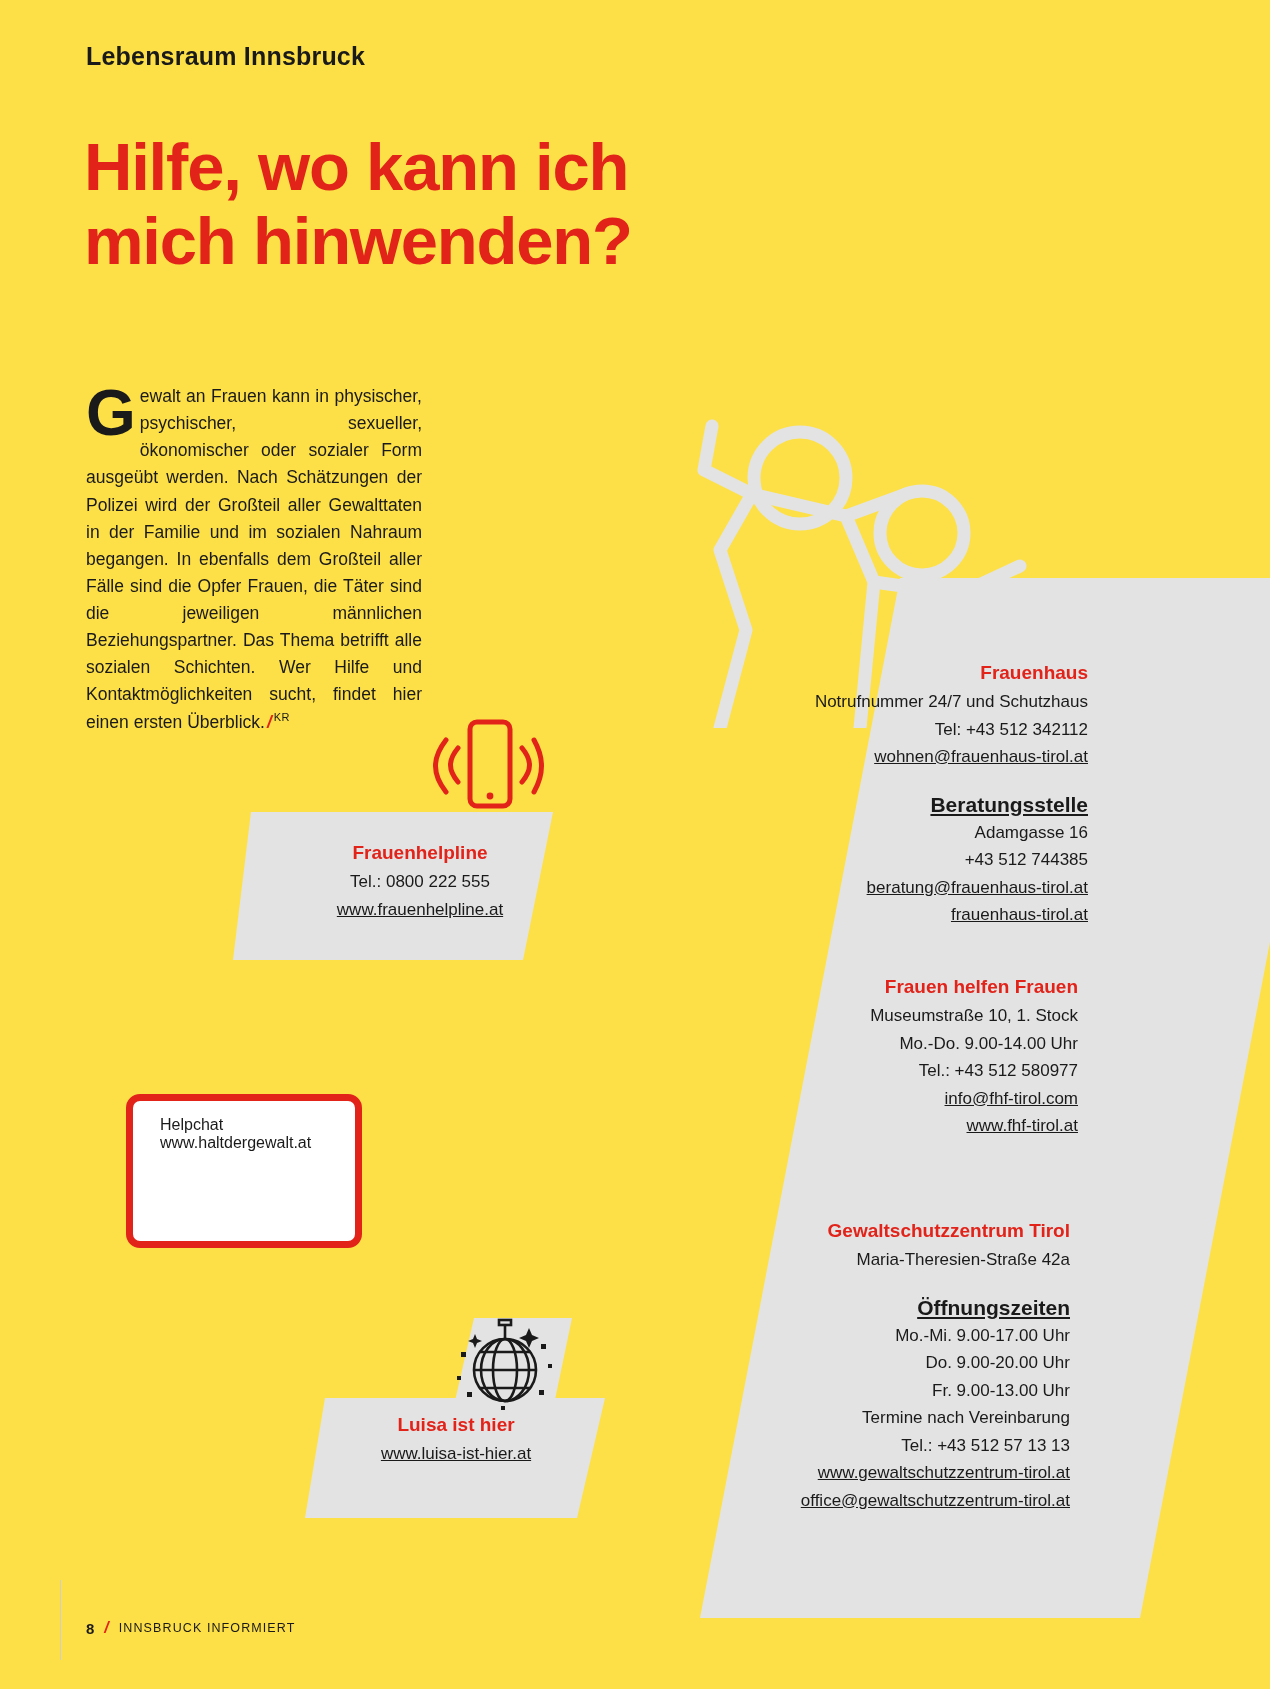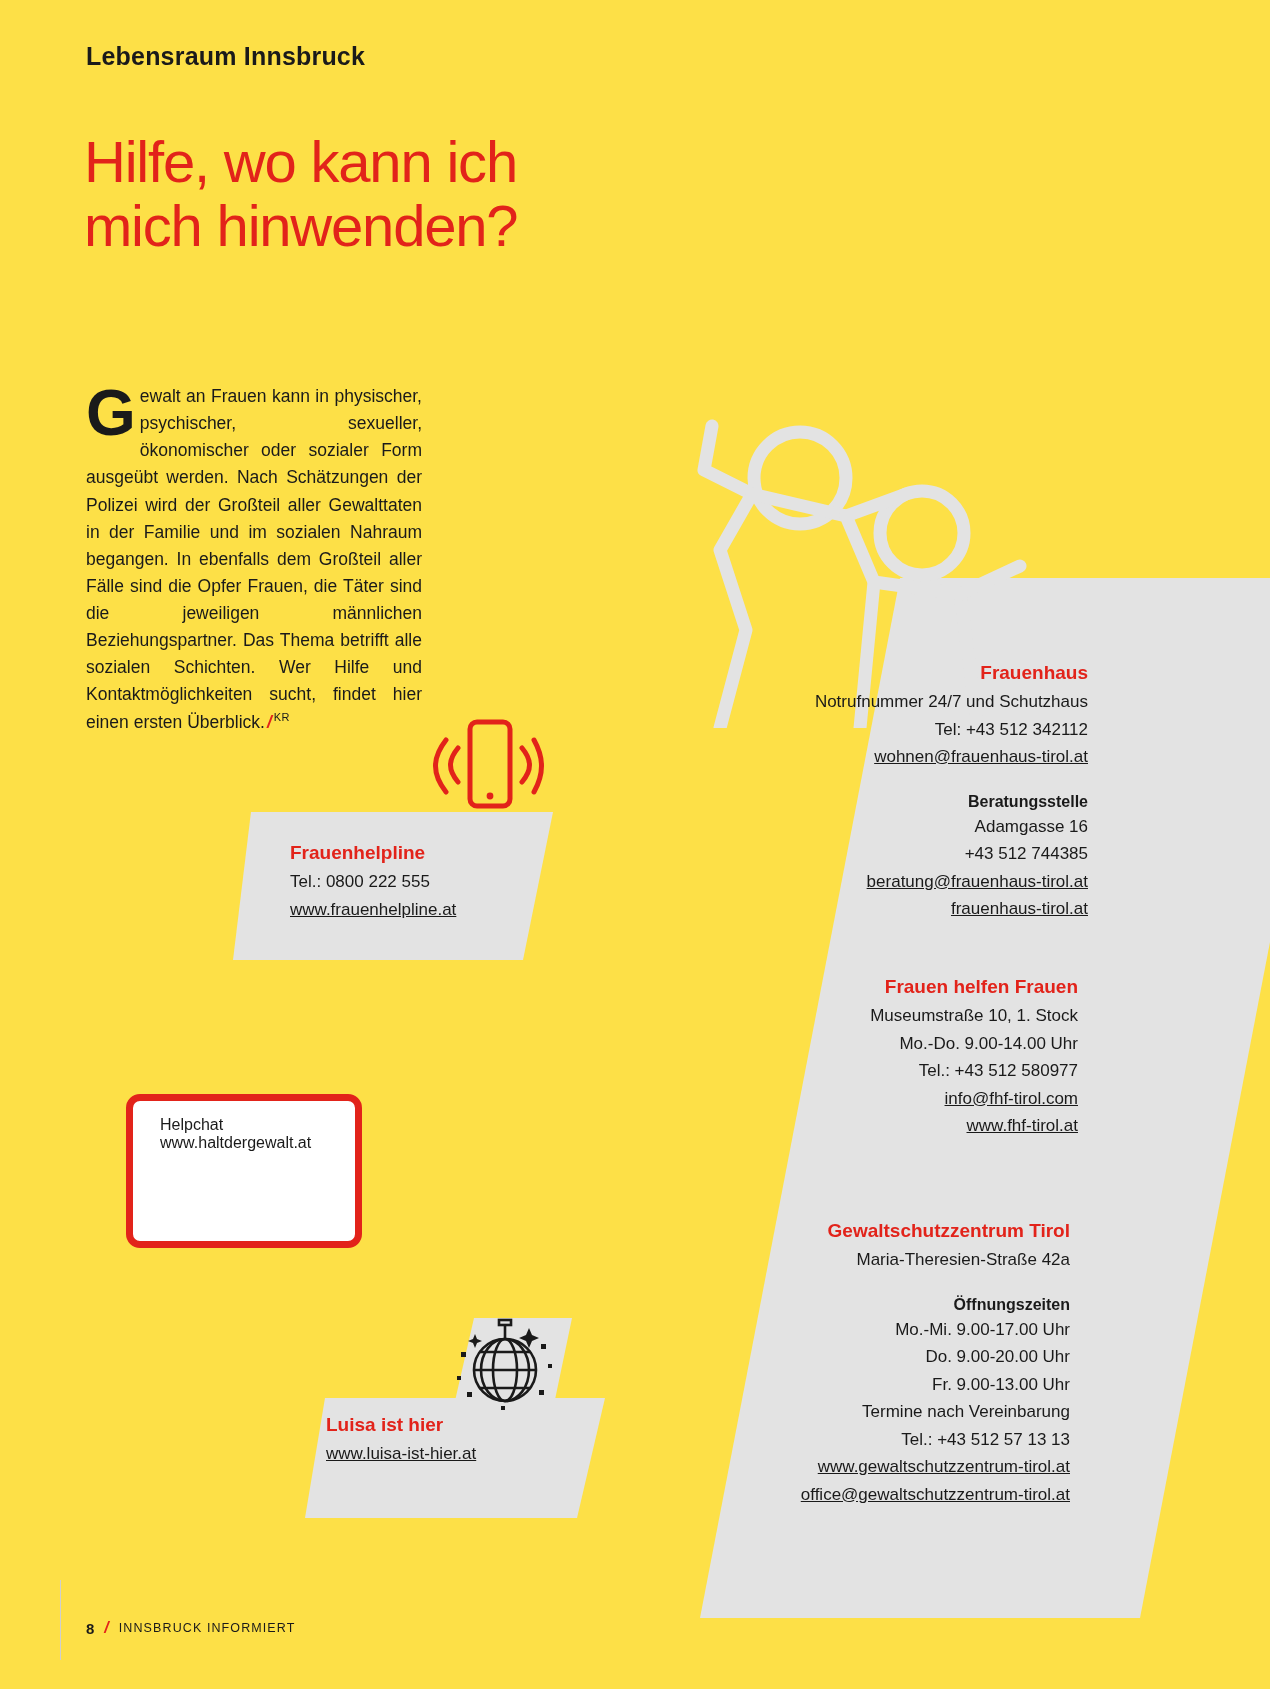--- a/index.html
+++ b/index.html
@@ -63,23 +63,23 @@
     font-weight: bold;
     letter-spacing: 0.2px;
     color: #1a1a1a;
     z-index: 5;
   }
   .headline {
     position: absolute;
     left: 84px;
     top: 130px;
     width: 800px;
-    font-size: 58px;
+    font-size: 67px;
     line-height: 1.1;
-    font-weight: normal;
+    font-weight: bold;
     color: #e2231a;
     letter-spacing: -1.2px;
     z-index: 5;
   }
   .headline span { display: block; }
 
   
   .intro {
     position: absolute;
     left: 86px;
@@ -108,32 +108,34 @@
     color: #e2231a;
     font-weight: bold;
     font-style: italic;
     padding: 0 2px;
   }
 
   
   .block {
     position: absolute;
     z-index: 6;
+    text-align: center;
   }
   .block .title {
     color: #e2231a;
     font-weight: bold;
     font-size: 19px;
     margin-bottom: 4px;
   }
   .block .sub {
     font-weight: bold;
-    font-size: 16px;
+    font-size: 21px;
     color: #1a1a1a;
     margin-bottom: 2px;
+    text-decoration: underline;
   }
   .block .line {
     font-size: 17px;
     line-height: 1.62;
     color: #1a1a1a;
   }
   .block .line.link {
     text-decoration: underline;
   }
   .right-col { text-align: right; width: 420px; }

